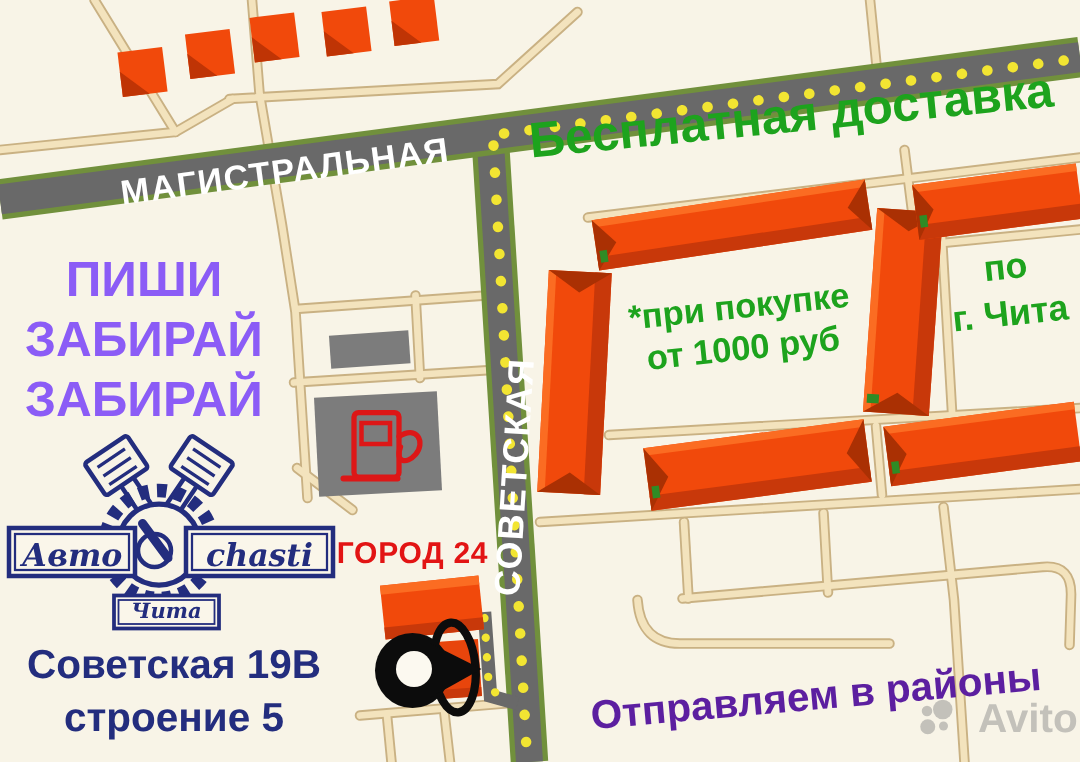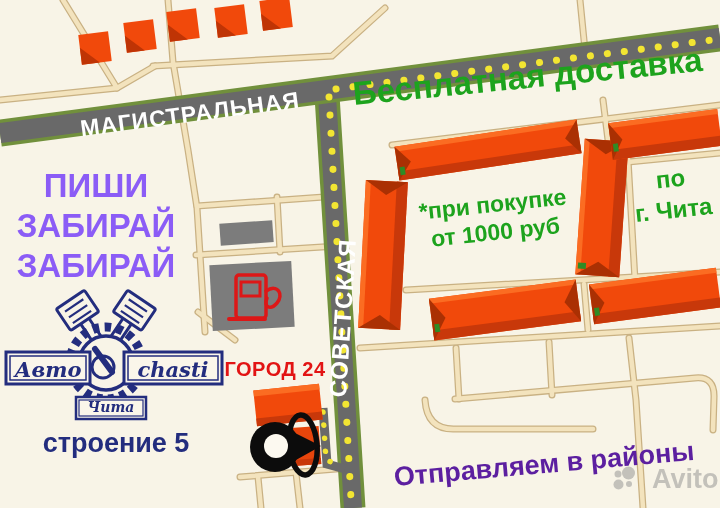--- a/index.html
+++ b/index.html
@@ -264,20 +264,21 @@
 
 <div class="txt t-slogan">
   <span class="ln">ПИШИ</span>
   <span class="ln">ЗАБИРАЙ</span>
   <span class="ln">ЗАБИРАЙ</span>
 </div>
 
 <div class="txt t-landmark">ГОРОД 24</div>
 
 <div class="txt t-addr">
+  <span class="ln">Советская 19В</span>
   <span class="ln">строение 5</span>
 </div>
 
 <div class="txt t-ship">Отправляем в районы</div>
 
 <div class="wm">
   <svg width="26" height="26" viewBox="0 0 26 26">
     <circle cx="7" cy="8" r="3.5" fill="#8f8f8f"></circle>
     <circle cx="17.5" cy="7" r="6.5" fill="#8f8f8f"></circle>
     <circle cx="7.5" cy="18.5" r="5" fill="#8f8f8f"></circle>

